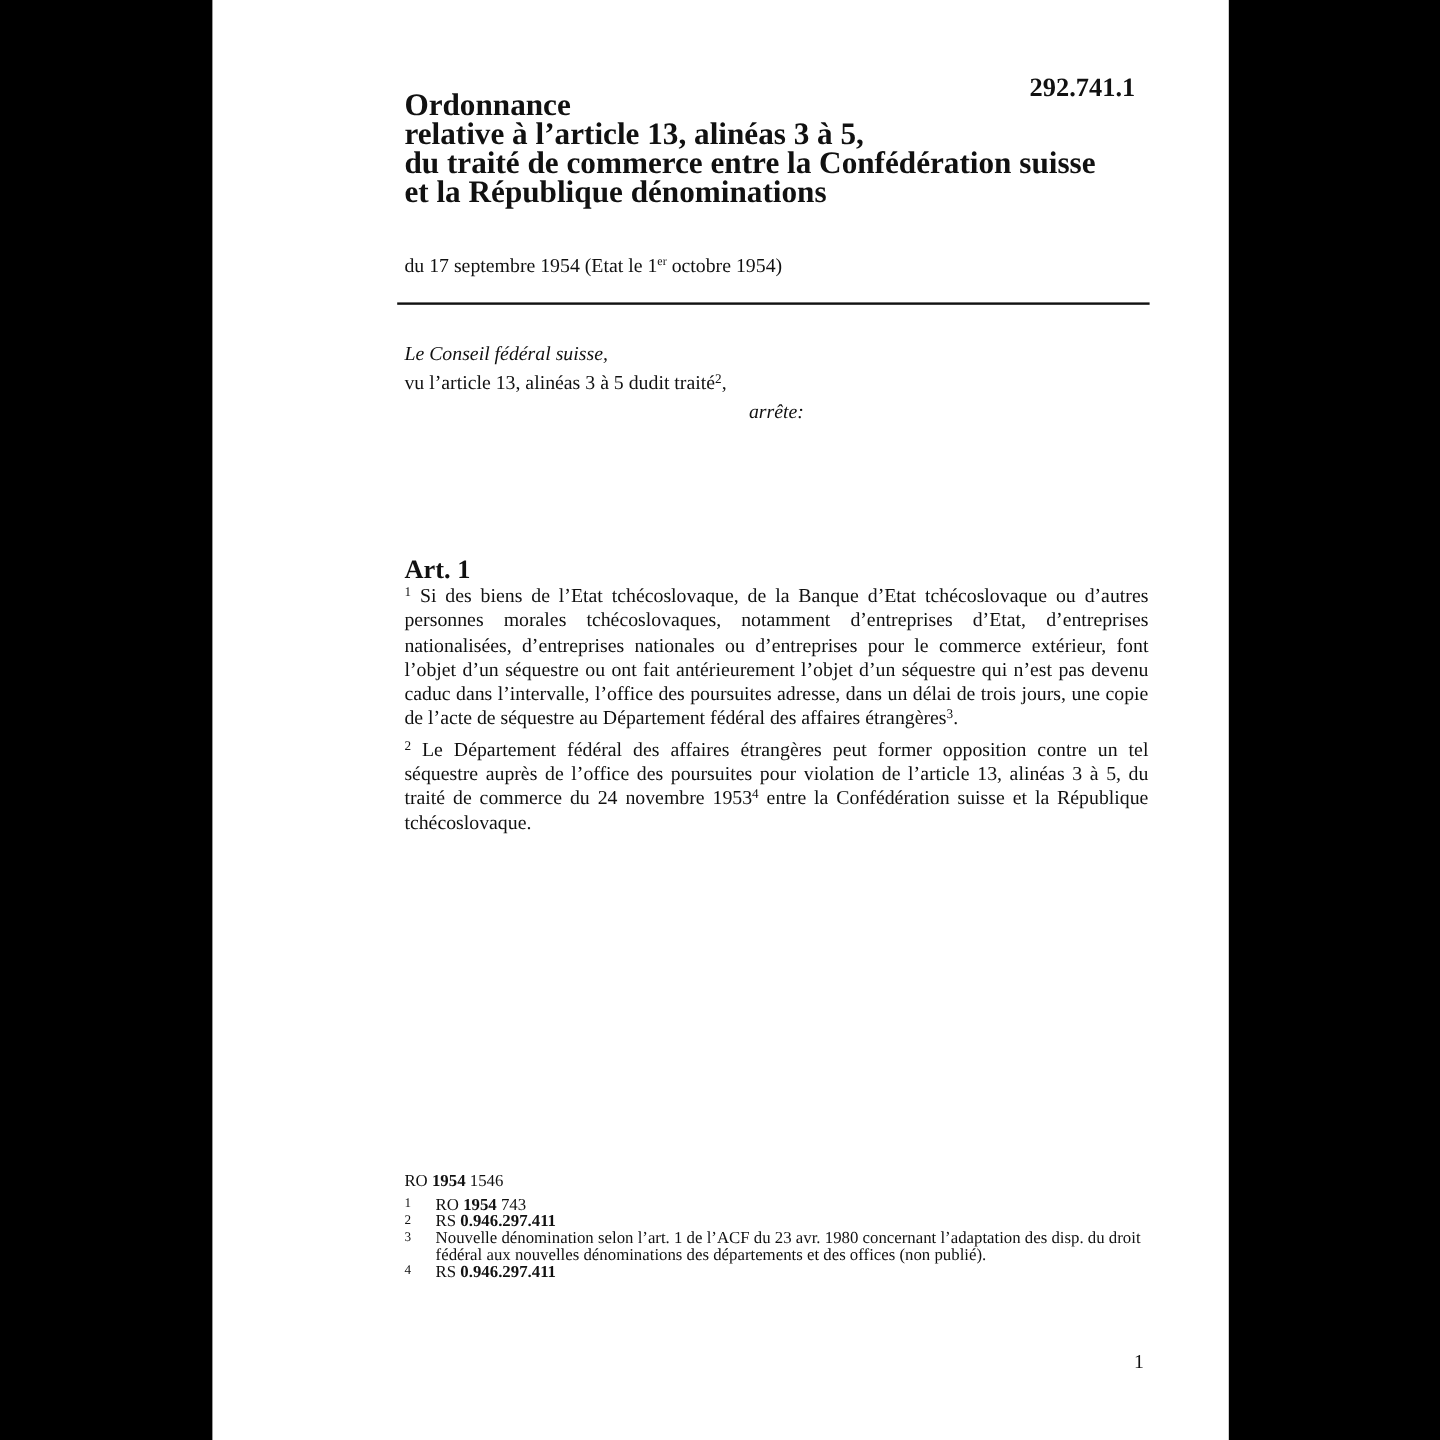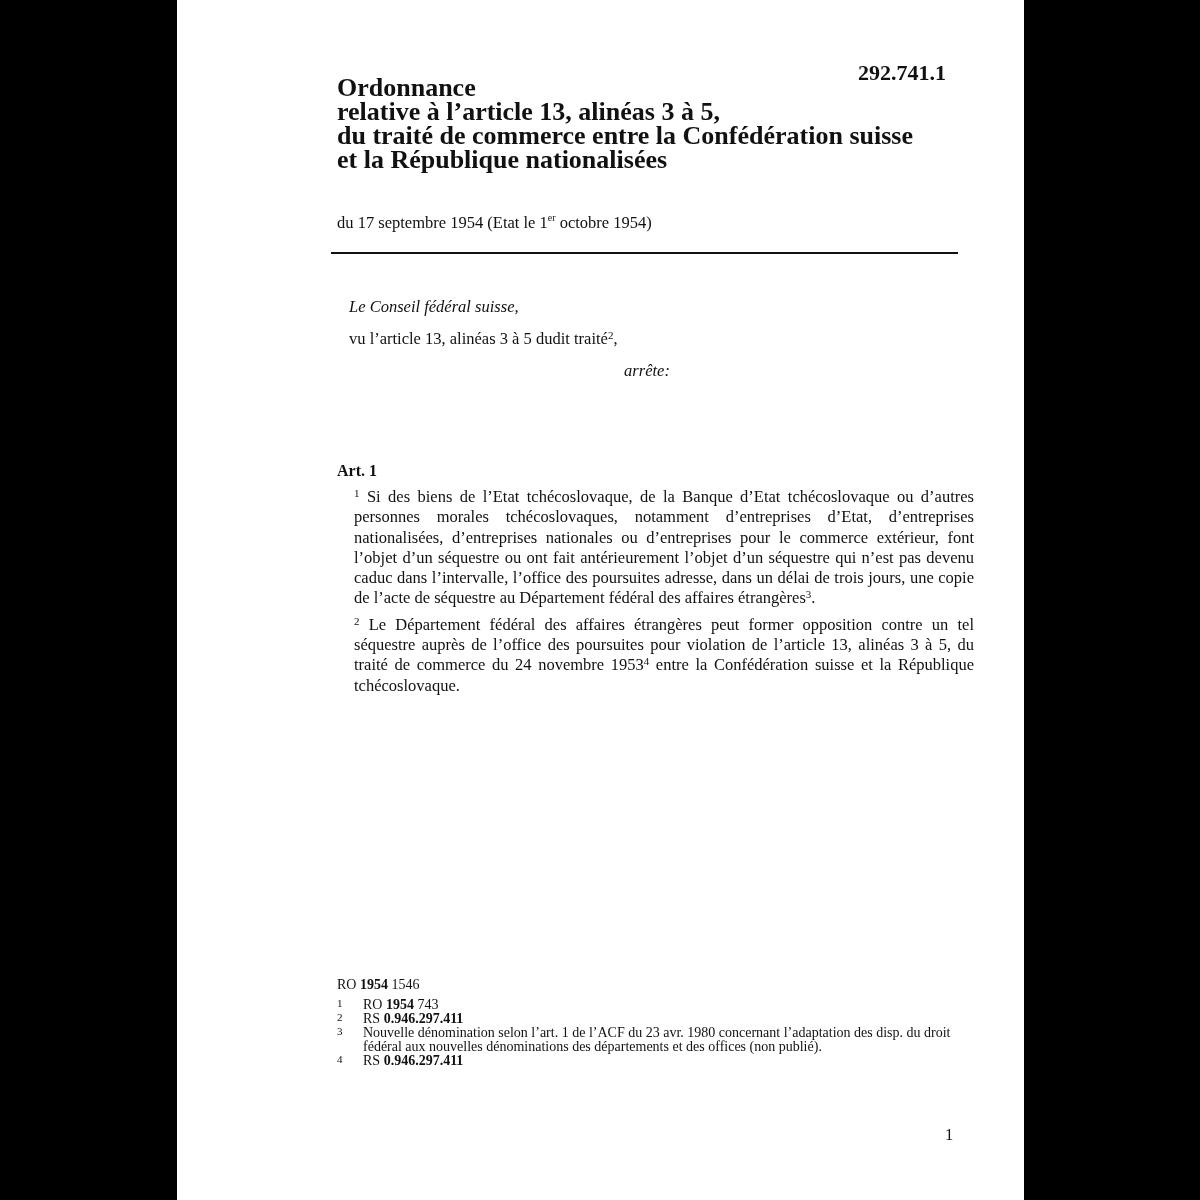--- a/index.html
+++ b/index.html
@@ -34,30 +34,30 @@
   .date sup { font-size: 10px; }
   .rule {
     left: 331px; top: 252px;
     width: 627px; height: 2px;
     background: #111;
   }
   .preamble {
     left: 337px; top: 285px; width: 620px;
     font-size: 16.5px; line-height: 20px;
   }
-  .preamble p { margin: 12px; }
+  .preamble p { margin: 0; }
   .preamble .authority { font-style: italic; margin-bottom: 4px; }
   .preamble .decree { font-style: italic; margin-top: 4px; text-align: center; }
   sup.fn { font-size: 11px; vertical-align: 5px; line-height: 0; }
   .article-title {
     left: 337px; top: 462px;
-    font-weight: bold; font-size: 16px;
+    font-weight: bold; font-size: 22px;
   }
   .article-body {
-    left: 354px; top: 487px; width: 620px;
+    left: 337px; top: 487px; width: 620px;
     font-size: 16.5px; line-height: 20.3px;
     text-align: justify;
   }
   .article-body p { margin: 0 0 6px 0; }
   .footnotes {
     left: 337px; top: 978px; width: 620px;
     font-size: 14px; line-height: 14px;
   }
   .footnotes .ro-line { margin-bottom: 6px; }
   .fn-row { display: flex; }
@@ -72,21 +72,21 @@
 <body>
 
 <div class="page"></div>
 
 <div class="abs sr-number">292.741.1</div>
 
 <h1 class="abs title">
   <span>Ordonnance</span><br>
   <span>relative à l’article 13, alinéas 3 à 5,</span><br>
   <span>du traité de commerce entre la Confédération suisse</span><br>
-  <span>et la République nationalisées</span>
+  <span>et la République dénominations</span>
 </h1>
 
 <div class="abs date"><span>du 17 septembre 1954 (Etat le 1</span><sup>er</sup><span> octobre 1954)</span></div>
 
 <div class="abs rule"></div>
 
 <div class="abs preamble">
   <p class="authority">Le Conseil fédéral suisse,</p>
   <p><span>vu l’article 13, alinéas 3 à 5 dudit traité</span><sup class="fn">2</sup><span>,</span></p>
   <p class="decree">arrête:</p>

